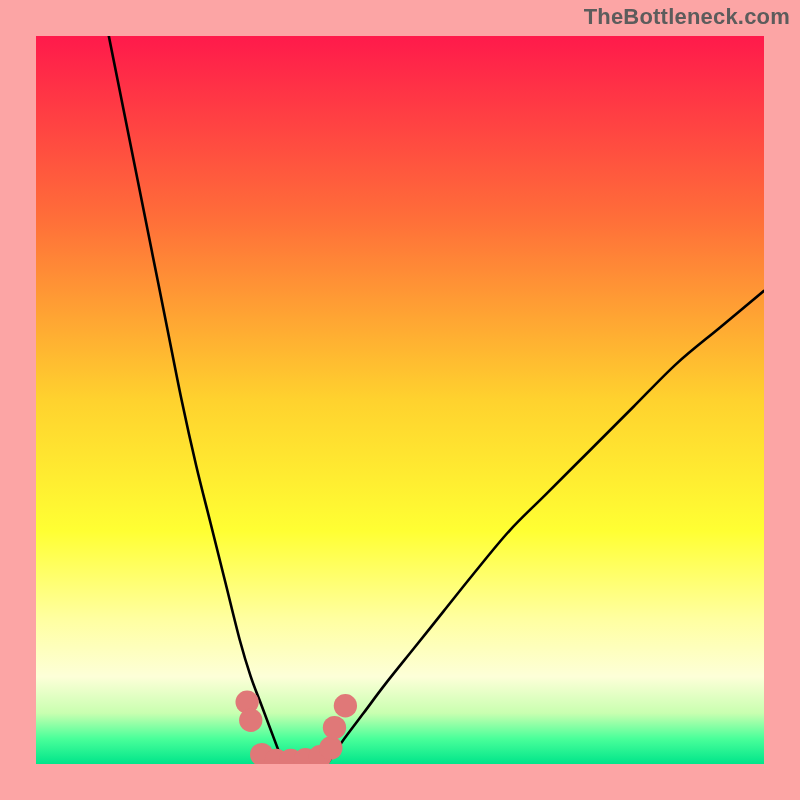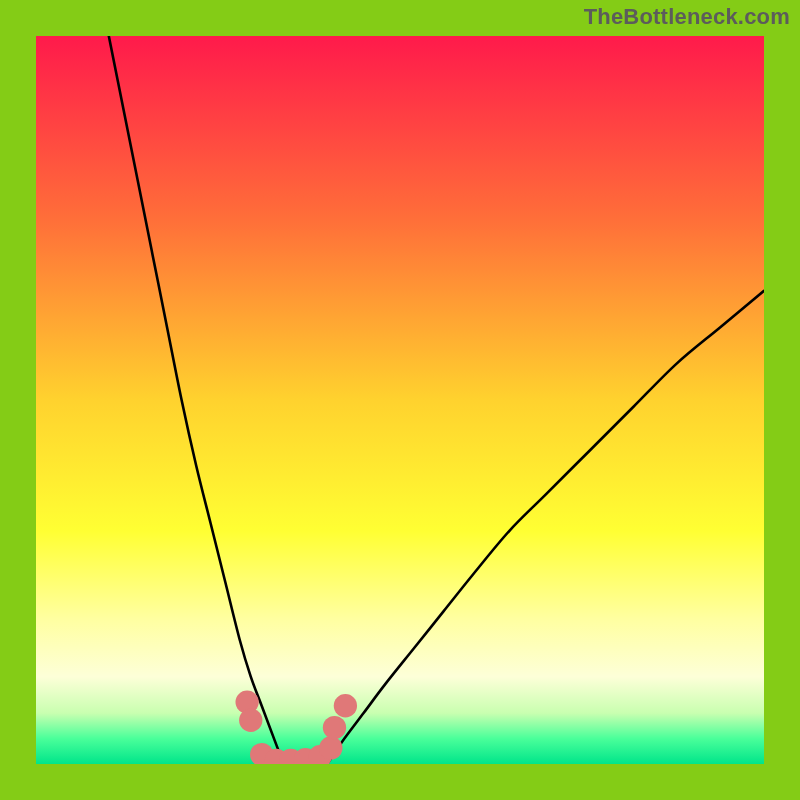--- a/index.html
+++ b/index.html
@@ -9,21 +9,21 @@
     height: 800px;
     background: #000;
     overflow: hidden;
   }
   .frame {
     position: absolute;
     left: 0;
     top: 0;
     width: 800px;
     height: 800px;
-    background: #84cc16;
+    background: #fca5a5;
   }
   .plot {
     position: absolute;
     left: 36px;
     top: 36px;
     width: 728px;
     height: 728px;
     overflow: hidden;
   }
   .attribution {

